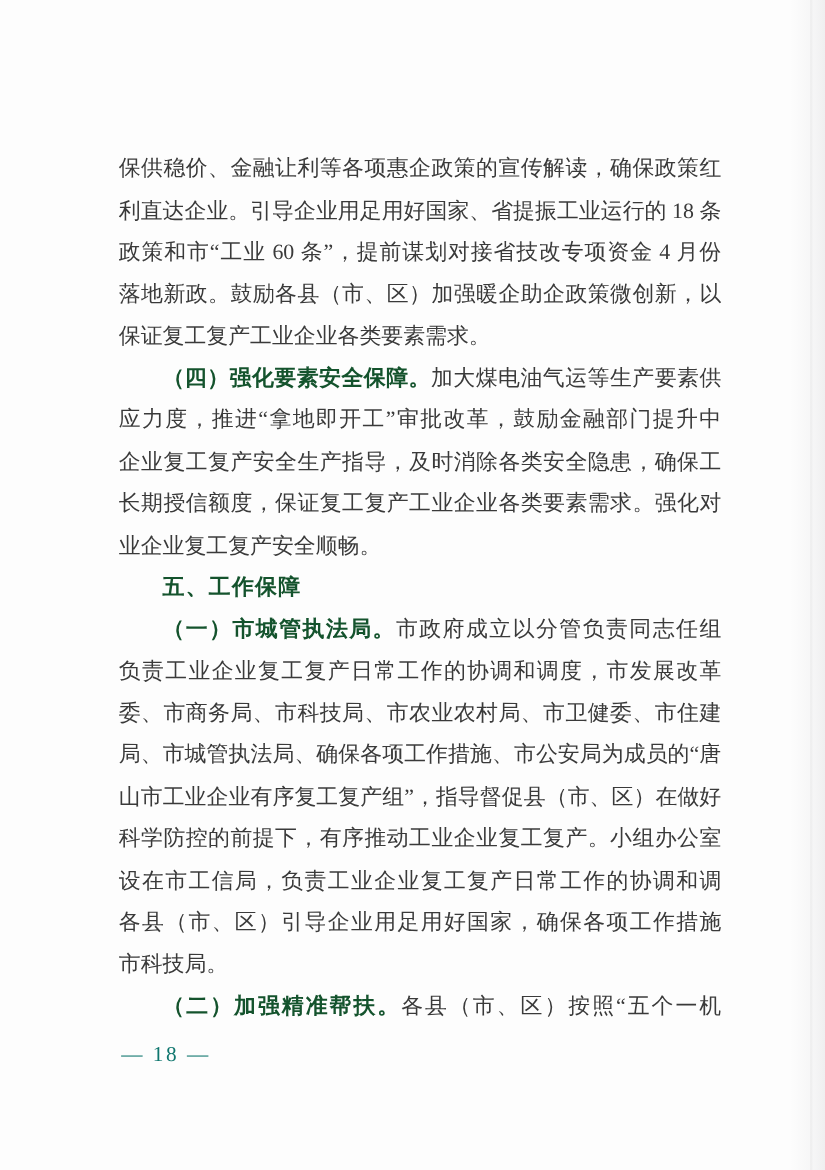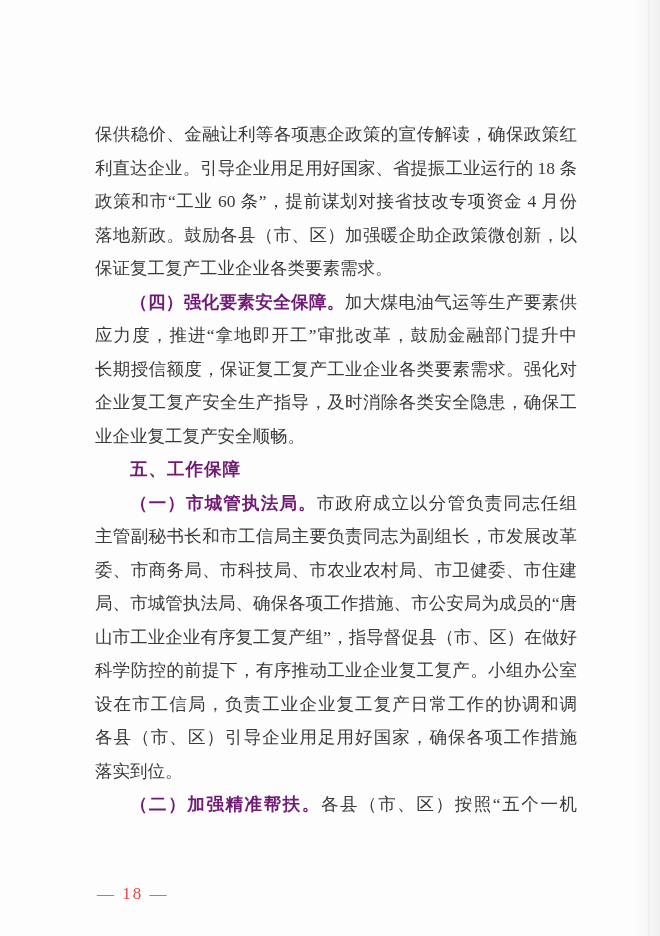--- a/index.html
+++ b/index.html
@@ -51,62 +51,62 @@
   }
   .line.left {
     text-align: left;
     text-align-last: left;
   }
   .line.indent {
     text-indent: 2em;
   }
   .line .seg.bold {
     font-weight: bold;
-    color: #701a75;
+    color: #14532d;
   }
   .line.heading {
     font-family: "Liberation Sans", sans-serif;
     font-weight: bold;
     color: #2e2e2e;
     letter-spacing: 1px;
   }
   .footer-pagenum {
     position: absolute;
     left: 97px;
-    top: 884px;
+    top: 834px;
     font-size: 17px;
-    color: #ef4444;
+    color: #0f766e;
     letter-spacing: 2px;
   }
 </style>
 </head>
 <body>
 
 <div class="page">
   <div class="edge-shadow"></div>
   <div class="edge-streak"></div>
 
   <div class="textblock">
       <div class="line"><span class="seg">保供稳价、金融让利等各项惠企政策的宣传解读，确保政策红</span></div>
       <div class="line"><span class="seg">利直达企业。引导企业用足用好国家、省提振工业运行的 18 条</span></div>
       <div class="line"><span class="seg">政策和市“工业 60 条”，提前谋划对接省技改专项资金 4 月份</span></div>
       <div class="line"><span class="seg">落地新政。鼓励各县（市、区）加强暖企助企政策微创新，以</span></div>
       <div class="line left"><span class="seg">保证复工复产工业企业各类要素需求。</span></div>
       <div class="line indent"><span class="seg bold">（四）强化要素安全保障。</span><span class="seg">加大煤电油气运等生产要素供</span></div>
       <div class="line"><span class="seg">应力度，推进“拿地即开工”审批改革，鼓励金融部门提升中</span></div>
+      <div class="line"><span class="seg">企业复工复产安全生产指导，及时消除各类安全隐患，确保工</span></div>
       <div class="line"><span class="seg">长期授信额度，保证复工复产工业企业各类要素需求。强化对</span></div>
-      <div class="line"><span class="seg">企业复工复产安全生产指导，及时消除各类安全隐患，确保工</span></div>
       <div class="line left"><span class="seg">业企业复工复产安全顺畅。</span></div>
       <div class="line indent heading left"><span class="seg bold">五、工作保障</span></div>
       <div class="line indent"><span class="seg bold">（一）市城管执法局。</span><span class="seg">市政府成立以分管负责同志任组长，</span></div>
-      <div class="line"><span class="seg">主管副秘书长和市工信局主要负责同志为副组长，市发展改革</span></div>
+      <div class="line"><span class="seg">负责工业企业复工复产日常工作的协调和调度，市发展改革</span></div>
       <div class="line"><span class="seg">委、市商务局、市科技局、市农业农村局、市卫健委、市住建</span></div>
       <div class="line"><span class="seg">局、市城管执法局、确保各项工作措施、市公安局为成员的“唐</span></div>
       <div class="line"><span class="seg">山市工业企业有序复工复产组”，指导督促县（市、区）在做好</span></div>
       <div class="line"><span class="seg">科学防控的前提下，有序推动工业企业复工复产。小组办公室</span></div>
       <div class="line"><span class="seg">设在市工信局，负责工业企业复工复产日常工作的协调和调度。</span></div>
       <div class="line"><span class="seg">各县（市、区）引导企业用足用好国家，确保各项工作措施</span></div>
-      <div class="line left"><span class="seg">落实到位。</span></div>
+      <div class="line left"><span class="seg">市科技局。</span></div>
       <div class="line indent"><span class="seg bold">（二）加强精准帮扶。</span><span class="seg">各县（市、区）按照“五个一机制”，</span></div>
     </div>
 
   <div class="footer-pagenum">— 18 —</div>
 </div>
 
 </body></html>

